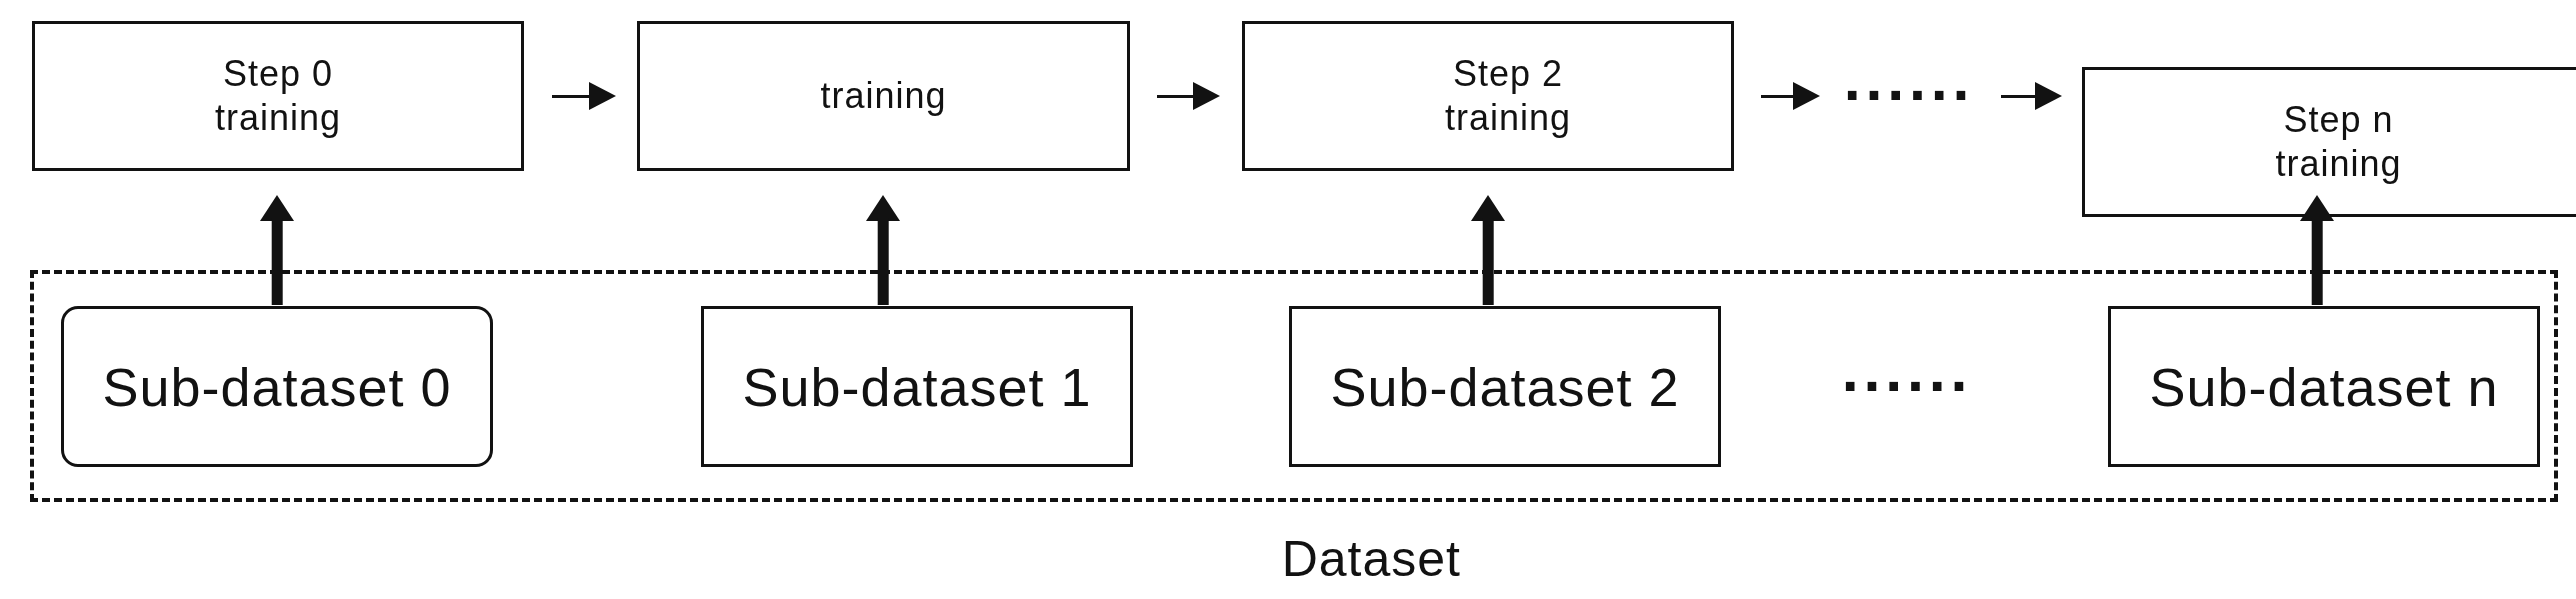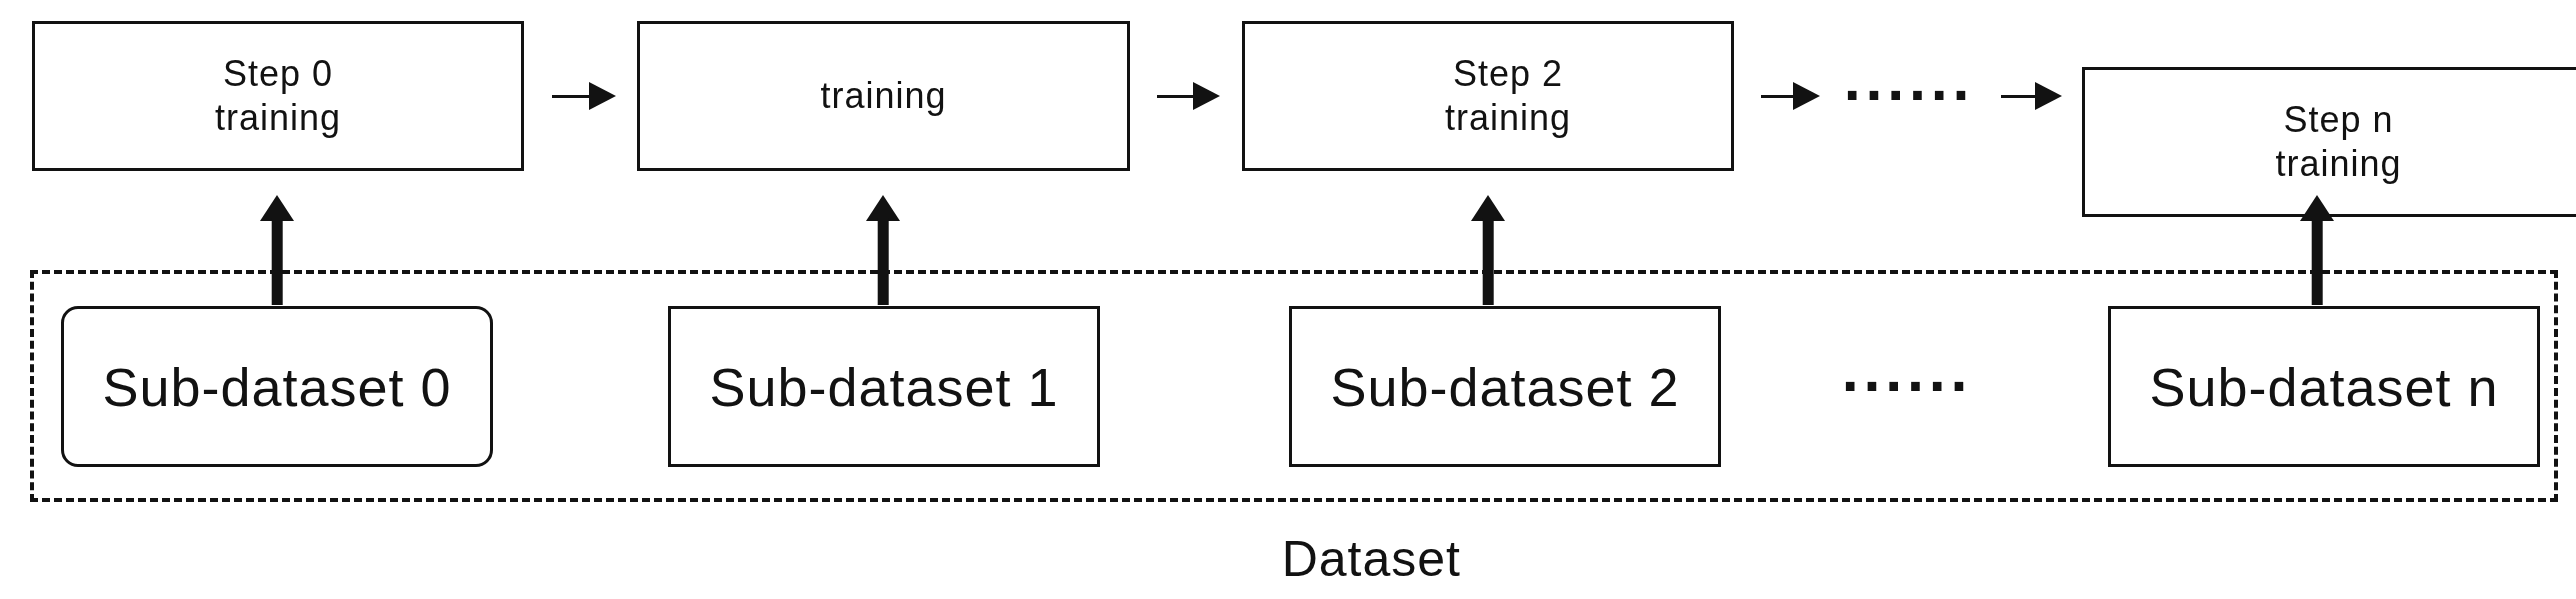--- a/index.html
+++ b/index.html
@@ -111,21 +111,21 @@
     display:flex;
     align-items:center;
     justify-content:center;
     text-align:center;
     font-size:54px;
     letter-spacing:1px;
     z-index:3;
     white-space:nowrap;
   }
   .sub-box.s0{left:61px;border-radius:17px;}
-  .sub-box.s1{left:668px;}
+  .sub-box.s1{left:701px;}
   .sub-box.s2{left:1272px;margin-left:17px;}
   .sub-box.s3{left:2108px;}
 
   
   .dataset-label{
     position:absolute;
     left:1077px;top:530px;
     width:384px;
     text-align:right;
     font-size:50px;

